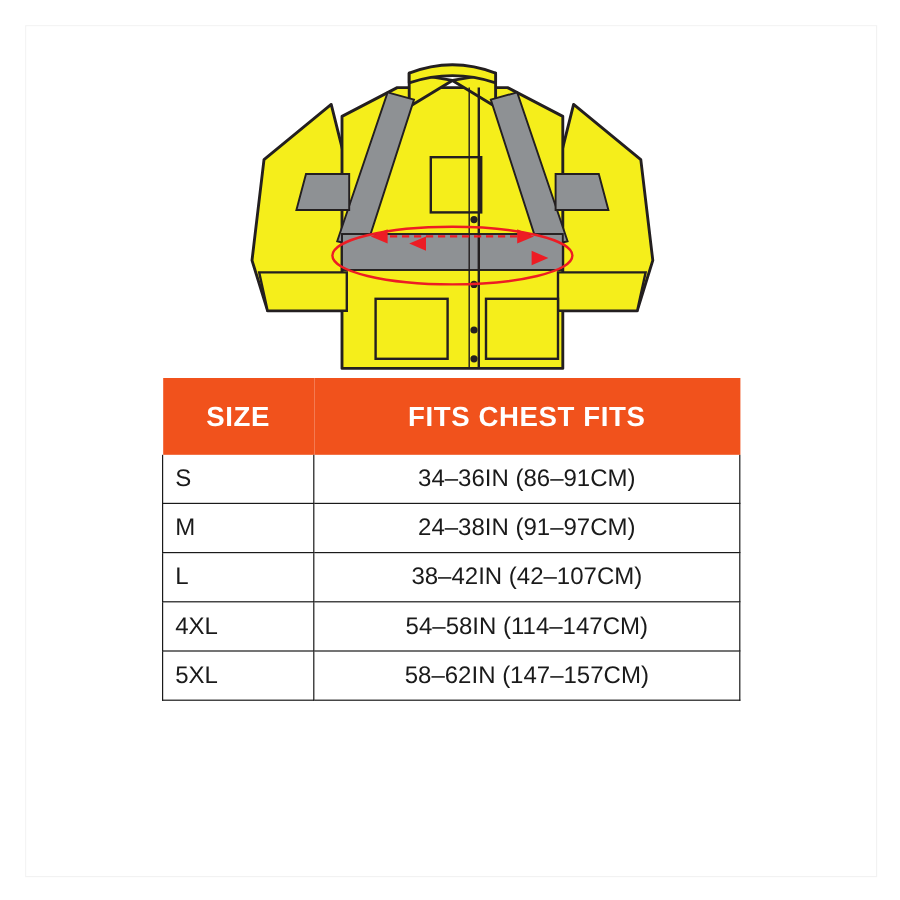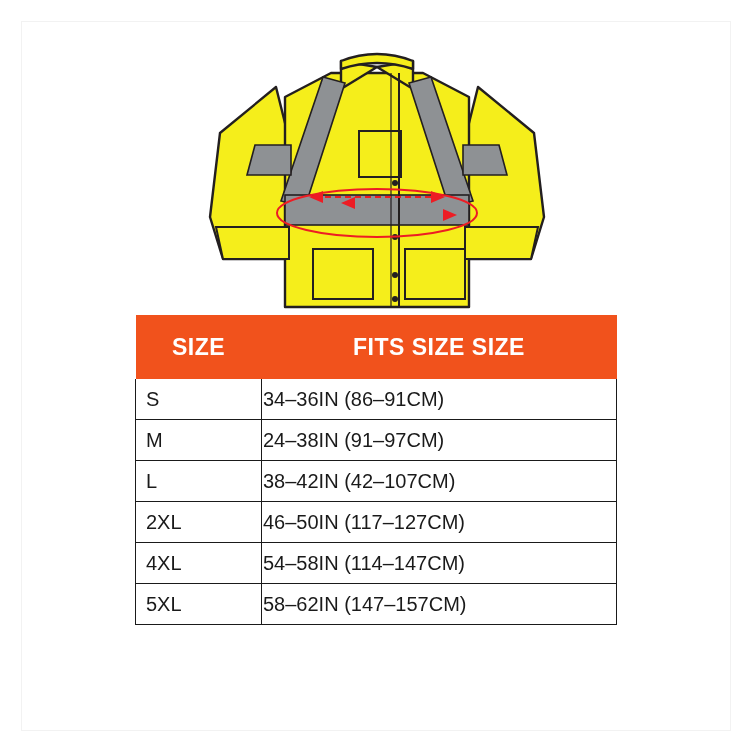--- a/index.html
+++ b/index.html
@@ -69,21 +69,21 @@
     color: #1a1a1a;
     font-family: "Liberation Sans", sans-serif;
   }
   table.size-table td.size-cell {
     width: 124px;
     padding-left: 10px;
     text-align: left;
     border-left: 1px solid #1a1a1a;
   }
   table.size-table td.chest-cell {
-    text-align: left;
+    text-align: center;
   }
   table.size-table tr:first-child td {
     border-top: none;
   }
 </style>
 </head>
 <body>
 
 <div class="page">
   <div class="card">
@@ -132,39 +132,35 @@
         <polygon points="318,166 332,160 332,172" fill="#ed1c24"></polygon>
         <polygon points="434,178 420,172 420,184" fill="#ed1c24"></polygon>
       </svg>
     </div>
 
     <div class="table-wrap">
       <table class="size-table">
         <thead>
           <tr>
             <th class="size-col">SIZE</th>
-            <th>FITS SIZE SIZE</th>
+            <th>FITS CHEST FITS</th>
           </tr>
         </thead>
         <tbody>
           <tr>
             <td class="size-cell">S</td>
             <td class="chest-cell">34–36IN (86–91CM)</td>
           </tr>
           <tr>
             <td class="size-cell">M</td>
             <td class="chest-cell">24–38IN (91–97CM)</td>
           </tr>
           <tr>
             <td class="size-cell">L</td>
             <td class="chest-cell">38–42IN (42–107CM)</td>
-          </tr>
-          <tr>
-            <td class="size-cell">2XL</td>
-            <td class="chest-cell">46–50IN (117–127CM)</td>
           </tr>
           <tr>
             <td class="size-cell">4XL</td>
             <td class="chest-cell">54–58IN (114–147CM)</td>
           </tr>
           <tr>
             <td class="size-cell">5XL</td>
             <td class="chest-cell">58–62IN (147–157CM)</td>
           </tr>
         </tbody>

